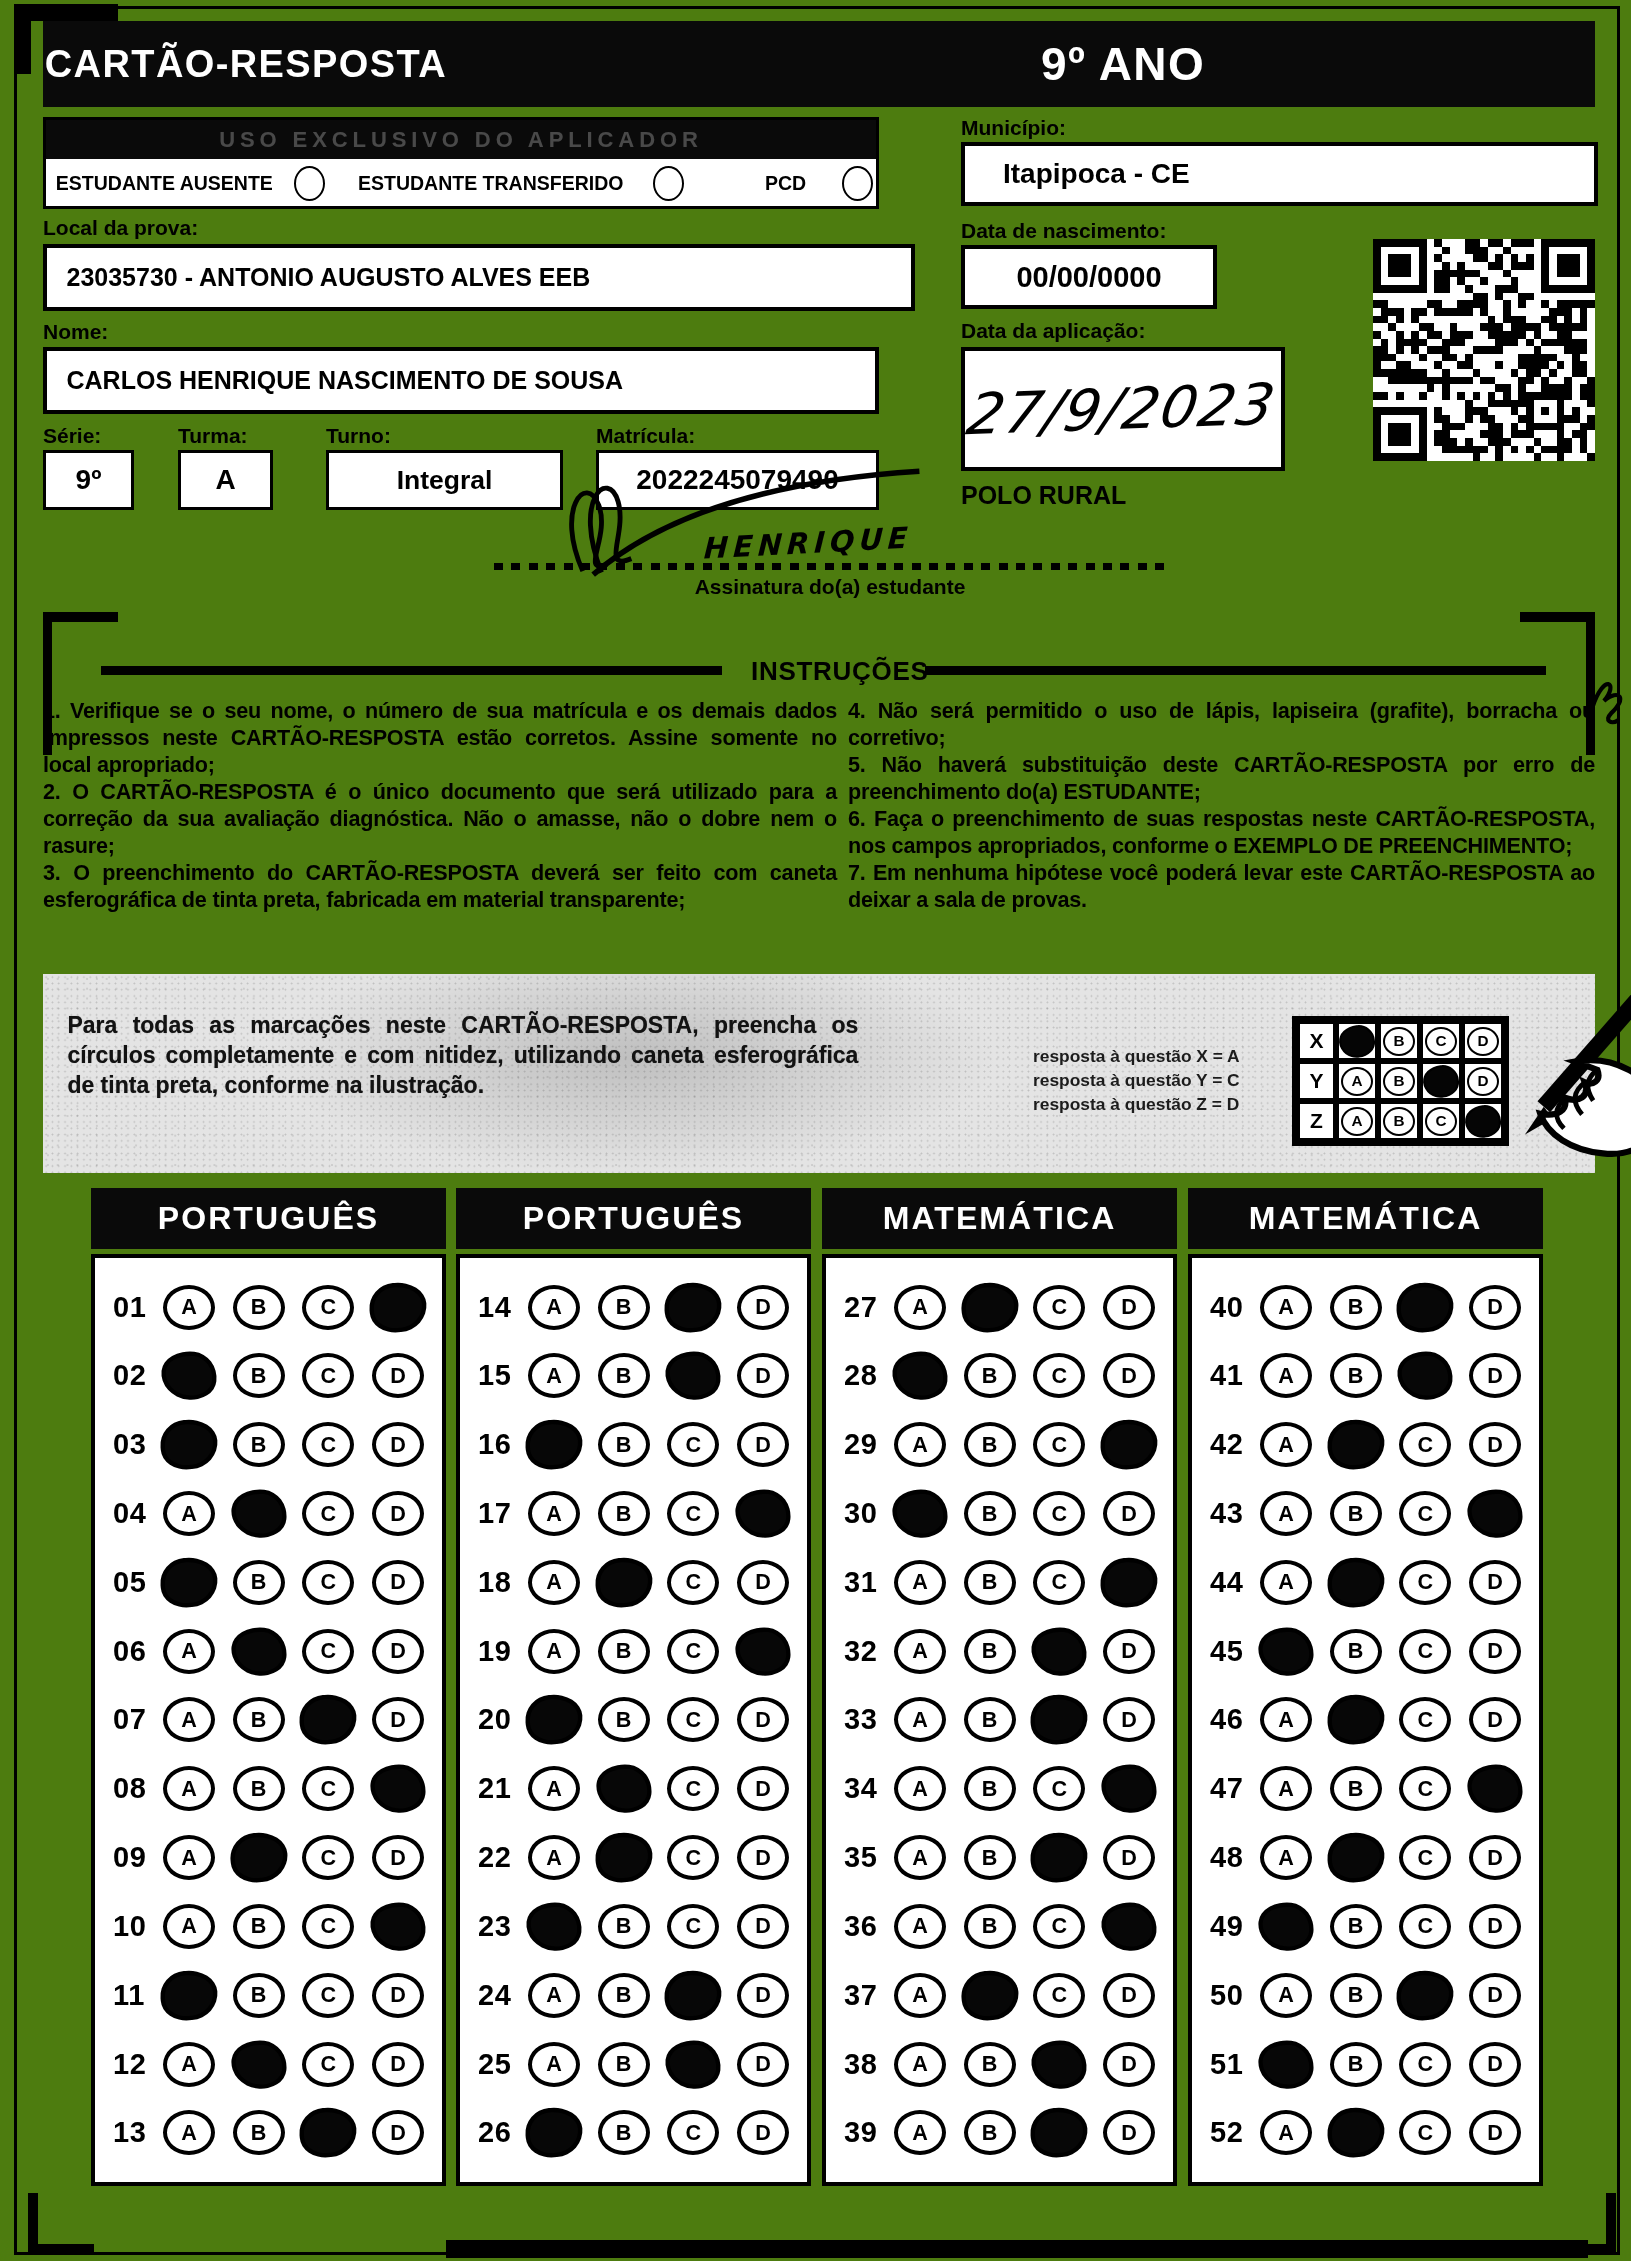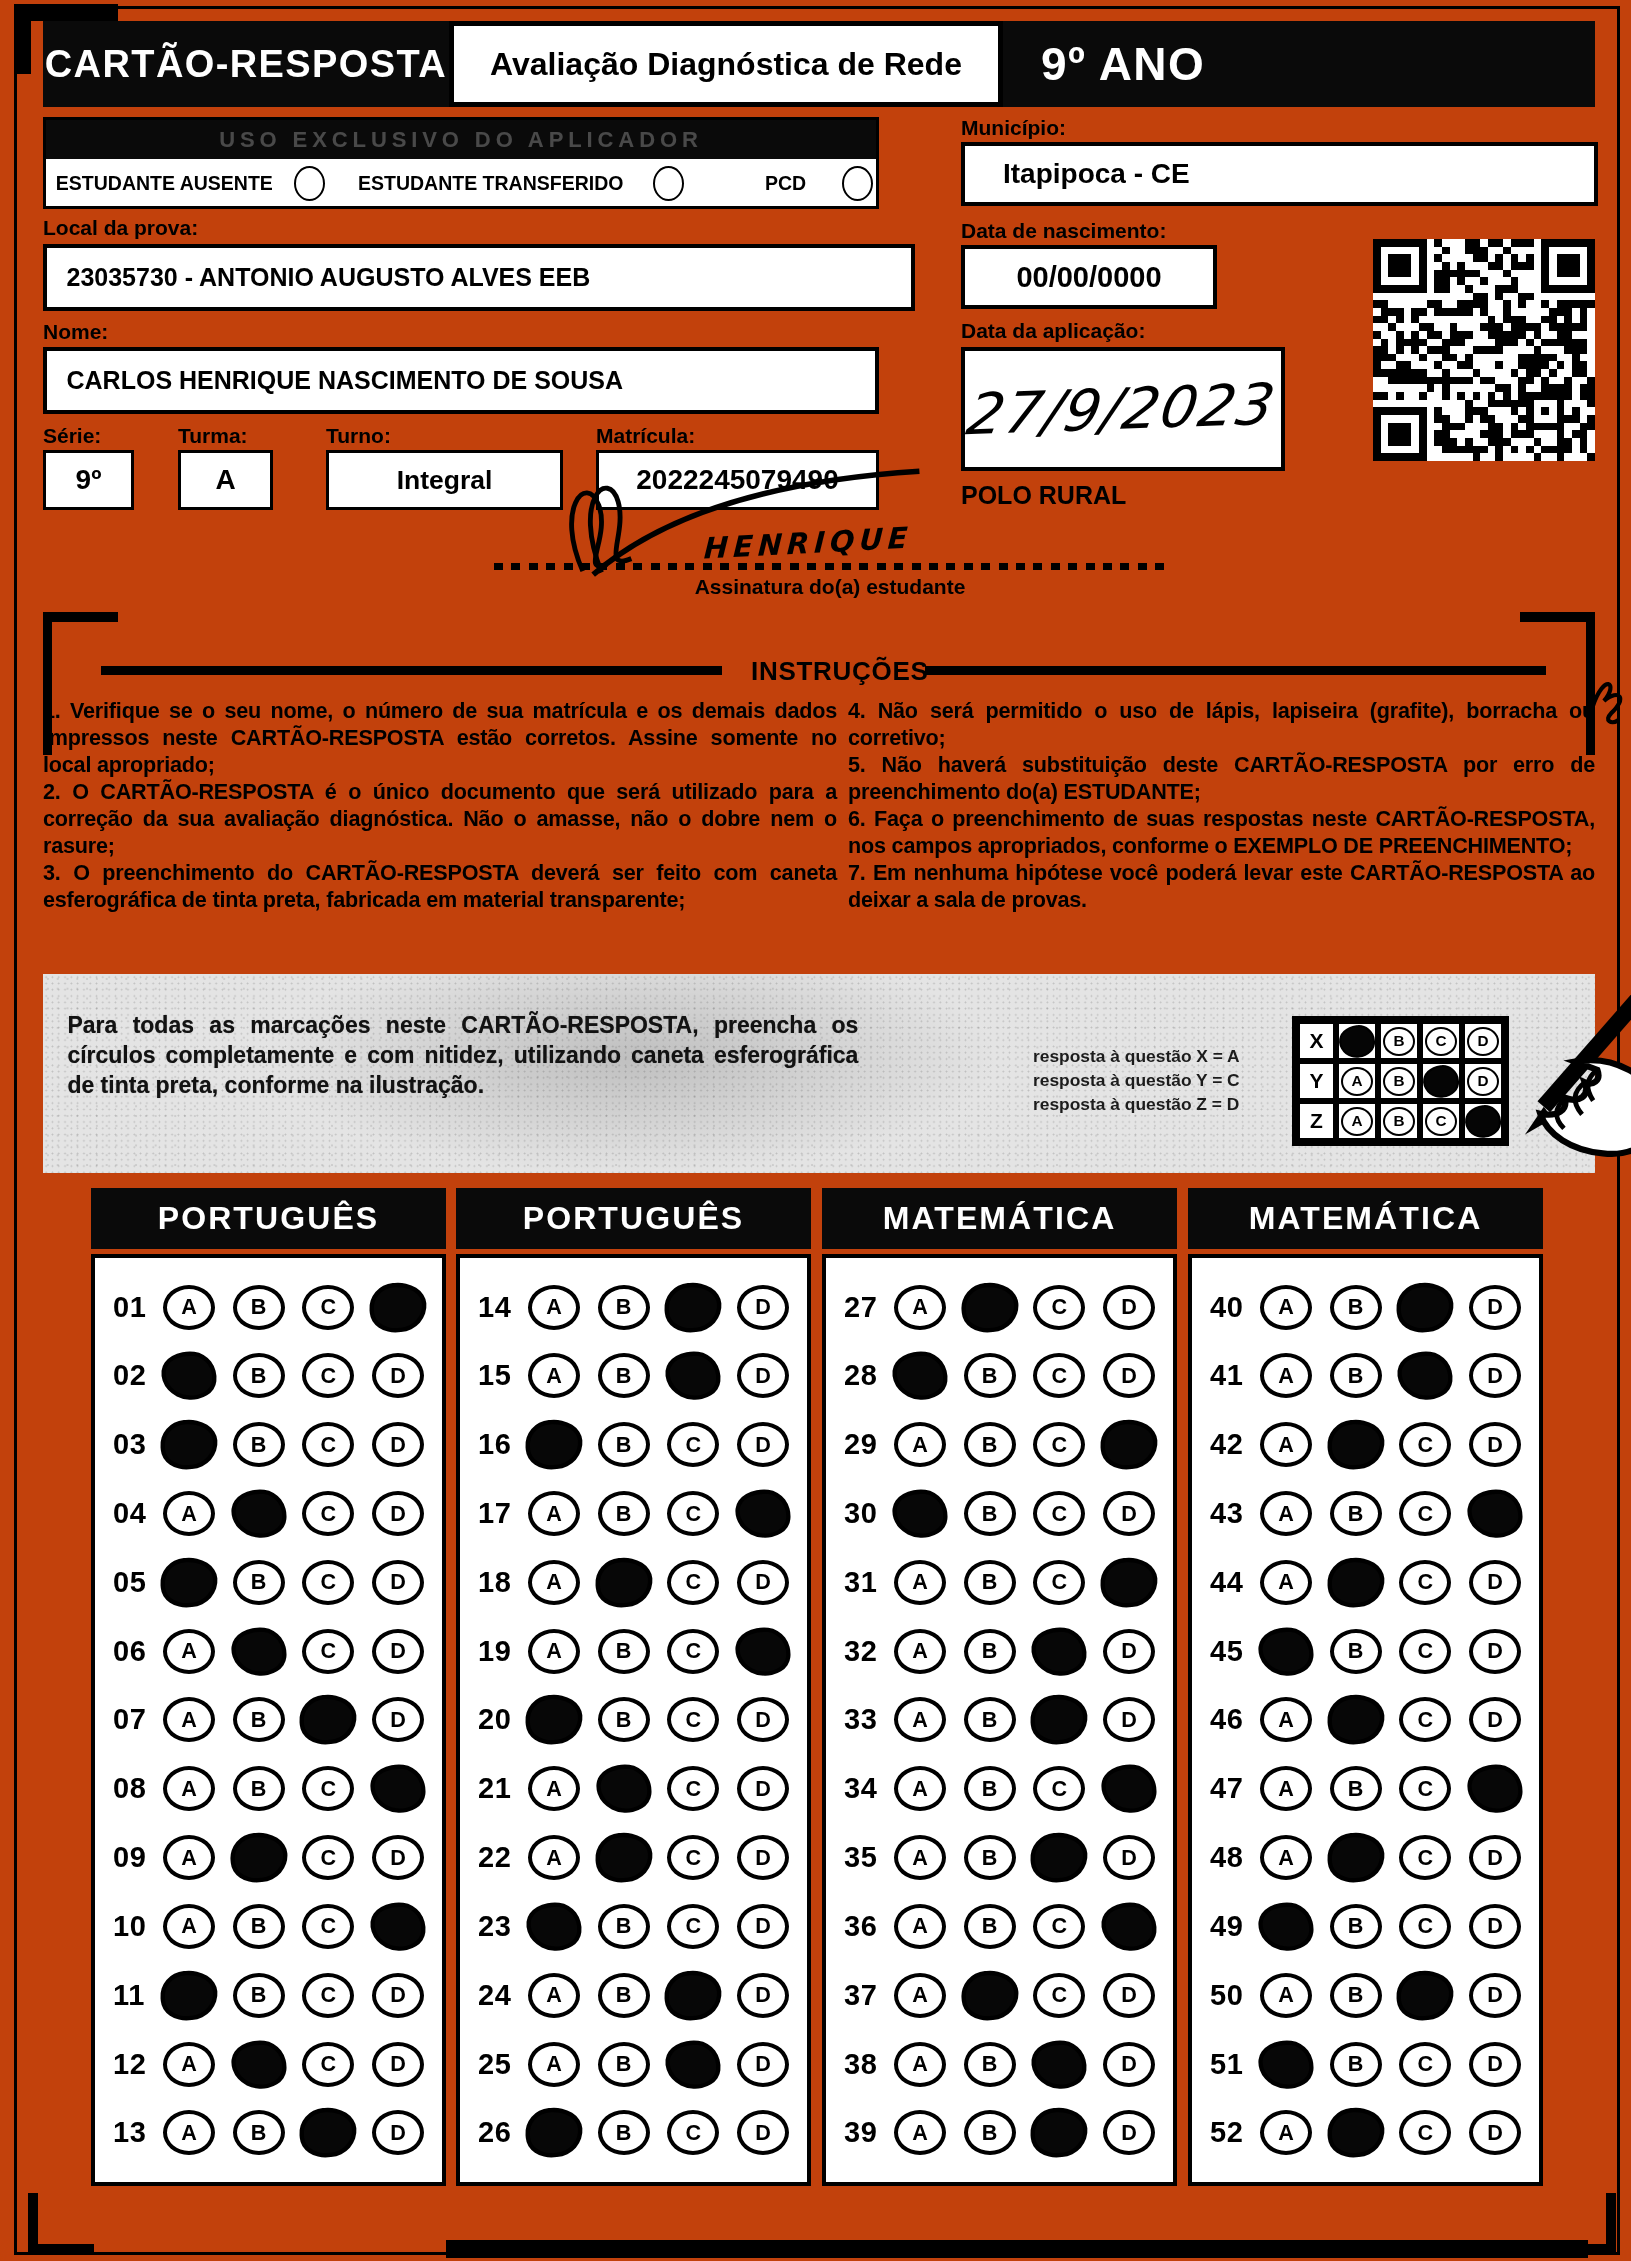--- a/index.html
+++ b/index.html
@@ -1,16 +1,16 @@
 <!DOCTYPE html>
 <html style="font-size:11px"><head>
 <meta charset="utf-8">
 <style>
   html,body{margin:0;padding:0;background:#9a9a9a;}
-  .page{position:relative;width:1631px;height:2261px;background:#c2410c;overflow:hidden;
+  .page{position:relative;width:1631px;height:2261px;background:#4d7c0f;overflow:hidden;
         font-family:"Liberation Sans",sans-serif;color:#000;}
   .abs{position:absolute;box-sizing:border-box;}
   .frame{left:14px;top:5.6px;width:1606px;height:2249px;border:3.5px solid #000;}
   .corner-tl-h{left:14px;top:4.2px;width:104px;height:16.7px;background:#000;}
   .corner-tl-v{left:14px;top:4.2px;width:16.7px;height:70px;background:#000;}
 
   
   .head-bar{left:43px;top:21px;width:1552px;height:86px;background:#0a0a0a;}
   .h-cartao{left:43px;top:21px;width:406px;height:86px;display:flex;align-items:center;justify-content:center;
             color:#fff;font-size:38px;font-weight:bold;letter-spacing:1.4px;}
@@ -82,21 +82,20 @@
 </head>
 <body>
 
 <div class="page">
   <div class="abs frame"></div>
   <div class="abs corner-tl-h"></div>
   <div class="abs corner-tl-v"></div>
 
   <div class="abs head-bar"></div>
   <div class="abs h-cartao">CARTÃO-RESPOSTA</div>
-  <div class="abs h-exam">Avaliação Diagnóstica de Rede</div>
   <div class="abs h-grade">9º ANO</div>
 
   <div class="abs status-box">
     <div class="abs status-black">
       <span>USO EXCLUSIVO DO APLICADOR</span>
     </div>
     <div class="abs status-opts" id="status-row-options">
         <span class="status-label" style="left: 9.8px;">ESTUDANTE AUSENTE</span>
         <span class="status-circle" style="left: 248px;"></span>
         <span class="status-label" style="left: 312px;">ESTUDANTE TRANSFERIDO</span>

